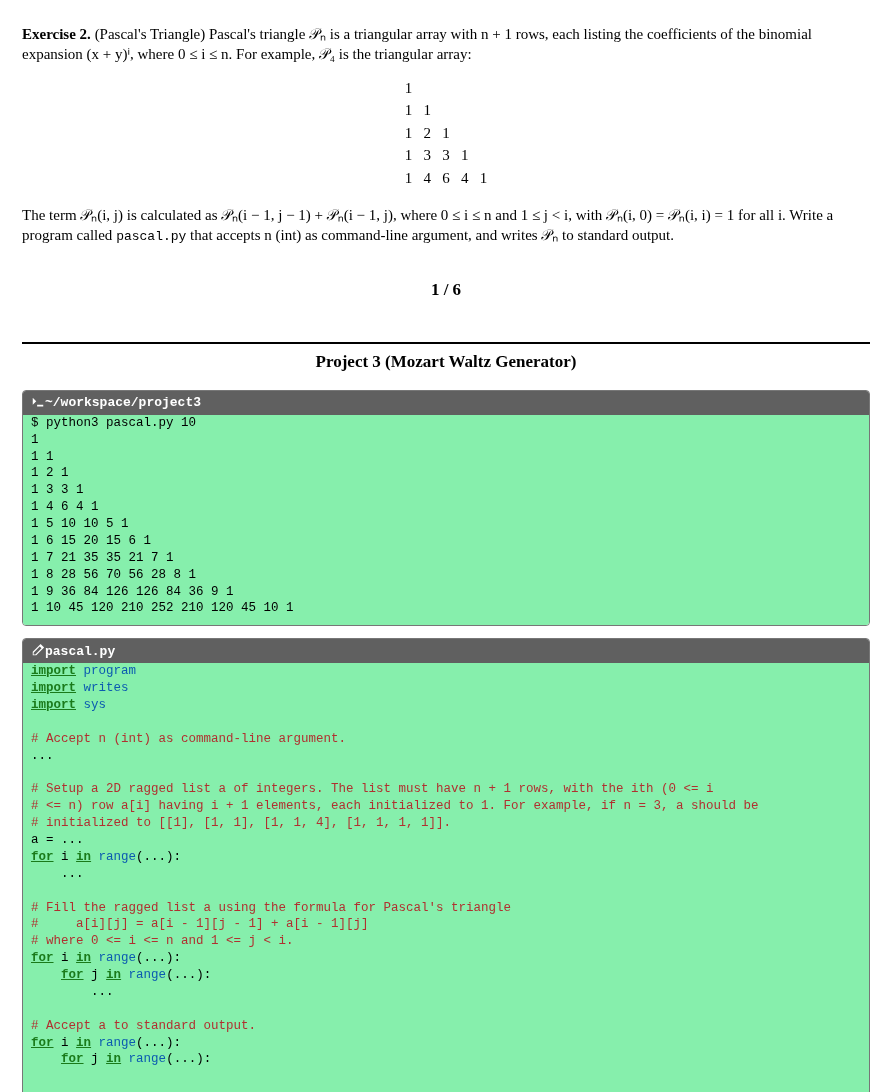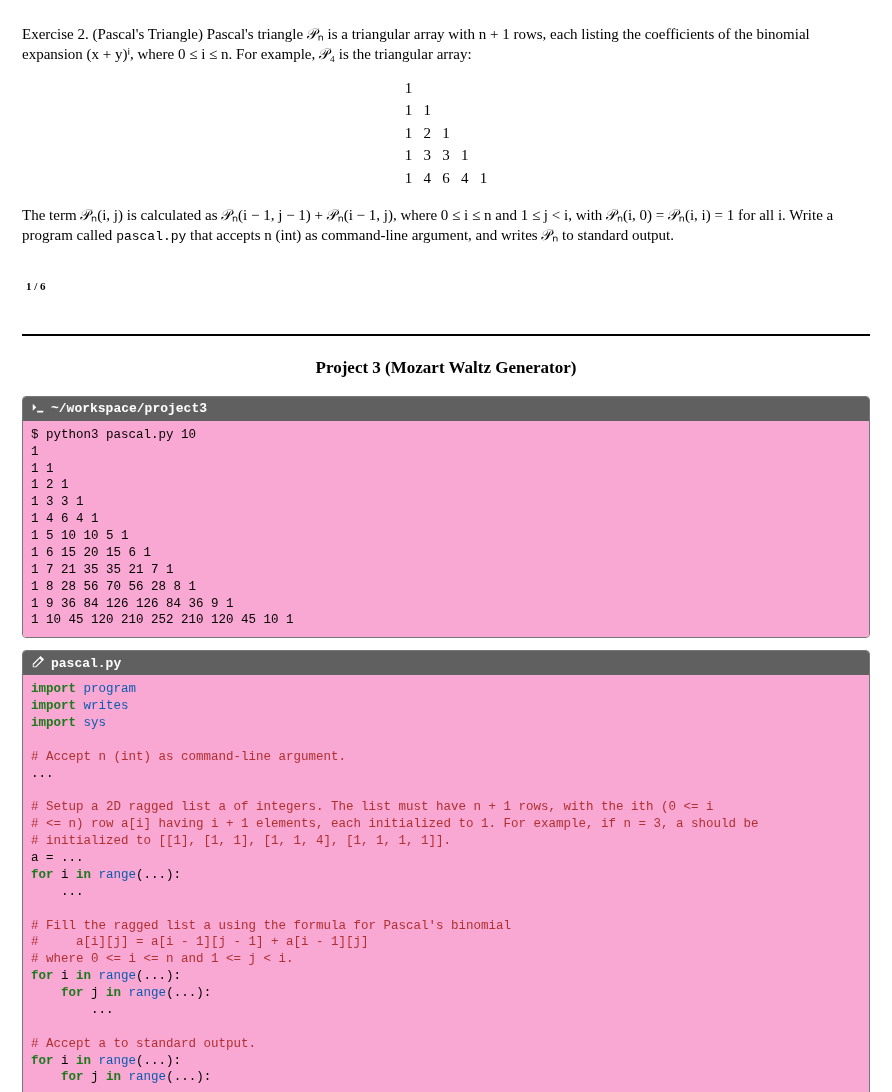--- a/index.html
+++ b/index.html
@@ -6,82 +6,82 @@
     font-family: "Times New Roman", Times, serif;
     font-size: 15px;
     margin: 0;
     padding: 24px 22px;
     background: #fff;
     color: #000;
     width: 892px;
     box-sizing: border-box;
   }
   .para { line-height: 1.35; }
-  .bold { font-weight: normal; }
+  .bold { font-weight: bold; }
   .italic { }
   .pascal-tri {
     font-family: "Times New Roman", serif;
     white-space: pre;
     text-align: left;
     margin: 12px auto 16px auto;
     width: -moz-fit-content;
     width: fit-content;
     line-height: 1.5;
   }
   .inline-code {
     font-family: "Courier New", Courier, monospace;
     font-size: 13px;
   }
   .pagenum {
-    text-align: left;
+    text-align: center;
     font-weight: bold;
     margin: 34px 4px 10px 4px;
-    font-size: 11px;
+    font-size: 17px;
   }
   .rule {
     border: none;
     border-top: 2px solid #000;
     margin: 42px 0 0 0;
   }
   .center-title {
     text-align: center;
     font-weight: bold;
     font-size: 17px;
-    margin: 22px 0 18px 0;
+    margin: 8px 0 18px 0;
   }
   
   .panel {
     border: 1px solid #777;
     border-radius: 4px;
     margin: 12px 0;
     overflow: hidden;
   }
   .panel-head {
     background: #606060;
     color: #fff;
     font-family: "Courier New", Courier, monospace;
     font-size: 13px;
     font-weight: bold;
     padding: 4px 8px;
     display: flex;
     align-items: center;
-    gap: 6px;
+    gap: 0;
   }
   .panel-body {
-    background: #f9a8d4;
+    background: #86efac;
     font-family: "Courier New", Courier, monospace;
     font-size: 12.5px;
     line-height: 1.35;
-    padding: 6px 8px 8px 8px;
+    padding: 0 8px 8px 8px;
     white-space: pre;
     color: #000;
     overflow-x: auto;
   }
   
-  .kw  { color: #1a7a1a; font-weight: bold; }   
+  .kw  { color: #1a7a1a; font-weight: bold; text-decoration: underline; }   
   .mod { color: #0b5bb0; }                       
   .cm  { color: #b03030; text-align: right; }
   .icon-svg { width:14px; height:14px; fill:#fff; vertical-align:-2px; }
 </style>
 </head>
 <body>
 
 <div class="para">
   <span class="bold">Exercise 2.</span>
   <span class="italic">(Pascal's Triangle)</span>
@@ -143,21 +143,21 @@
 <span class="cm"># Accept n (int) as command-line argument.</span>
 <span>...</span>
 
 <span class="cm"># Setup a 2D ragged list a of integers. The list must have n + 1 rows, with the ith (0 &lt;= i</span>
 <span class="cm"># &lt;= n) row a[i] having i + 1 elements, each initialized to 1. For example, if n = 3, a should be</span>
 <span class="cm"># initialized to [[1], [1, 1], [1, 1, 4], [1, 1, 1, 1]].</span>
 <span>a = ...</span>
 <span class="kw">for</span> <span>i</span> <span class="kw">in</span> <span class="mod">range</span><span>(...):</span>
     <span>...</span>
 
-<span class="cm"># Fill the ragged list a using the formula for Pascal's binomial</span>
+<span class="cm"># Fill the ragged list a using the formula for Pascal's triangle</span>
 <span class="cm">#     a[i][j] = a[i - 1][j - 1] + a[i - 1][j]</span>
 <span class="cm"># where 0 &lt;= i &lt;= n and 1 &lt;= j &lt; i.</span>
 <span class="kw">for</span> <span>i</span> <span class="kw">in</span> <span class="mod">range</span><span>(...):</span>
     <span class="kw">for</span> <span>j</span> <span class="kw">in</span> <span class="mod">range</span><span>(...):</span>
         <span>...</span>
 
 <span class="cm"># Accept a to standard output.</span>
 <span class="kw">for</span> <span>i</span> <span class="kw">in</span> <span class="mod">range</span><span>(...):</span>
     <span class="kw">for</span> <span>j</span> <span class="kw">in</span> <span class="mod">range</span><span>(...):</span>
          

